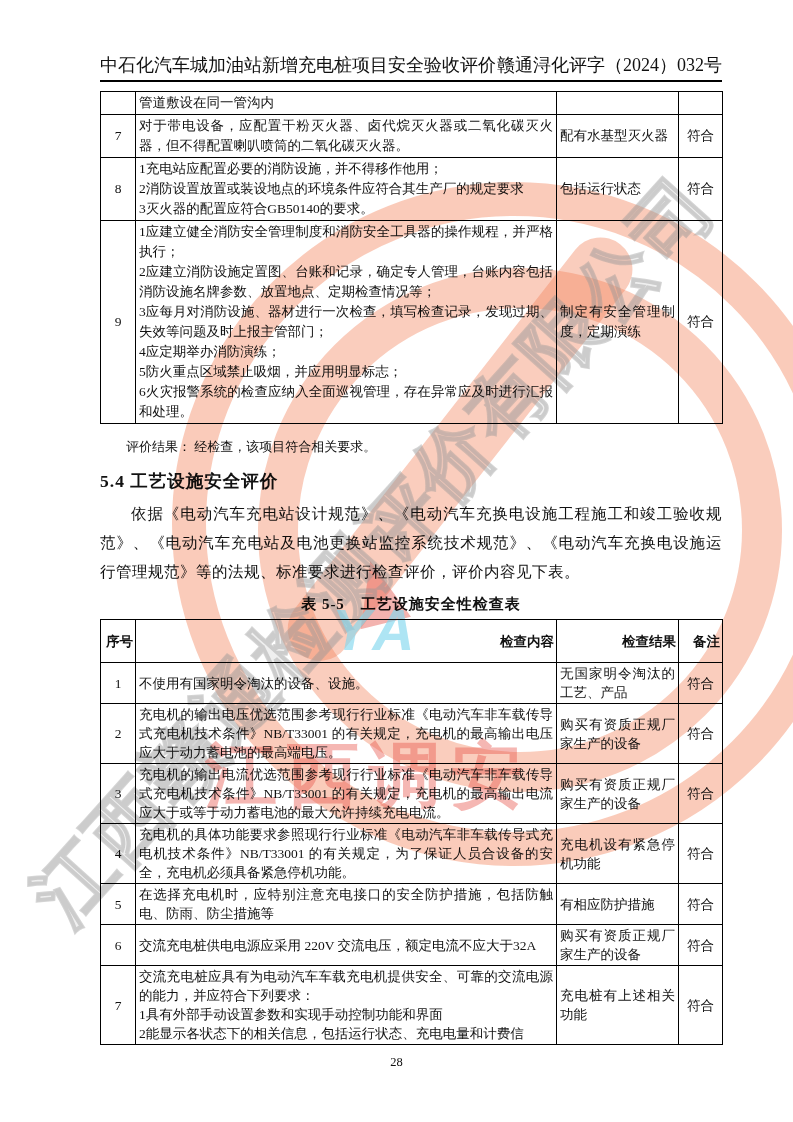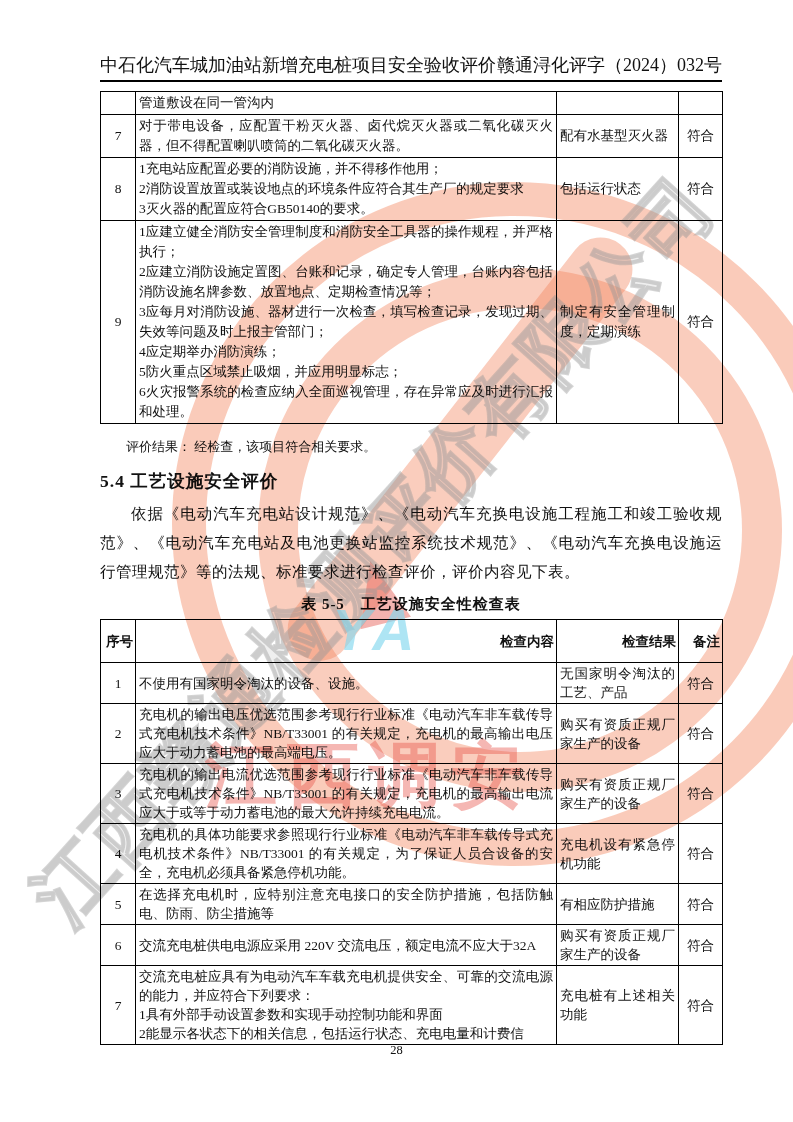--- a/index.html
+++ b/index.html
@@ -63,21 +63,21 @@
     text-align:justify;text-indent:2em;
     letter-spacing:0.5px;
   }
   .tcap{
     text-align:center;font-weight:bold;
     font-size:15px;line-height:24px;
     margin:2px 0 3px 0;
     letter-spacing:1px;
   }
   .pageno{
-    position:absolute;left:0;bottom:64px;width:100%;
+    position:absolute;left:0;bottom:52px;width:100%;
     text-align:center;font-size:12.5px;z-index:1;
   }
   
   .wm{position:absolute;inset:0;z-index:2;pointer-events:none;mix-blend-mode:multiply;}
   .wm-ring{position:absolute;border-radius:50%;}
   .wm-ring.outer{left:172px;top:182px;width:616px;height:616px;border:34px solid rgba(242,130,90,0.42);}
   .wm-ring.inner{left:258px;top:268px;width:444px;height:444px;border:40px solid rgba(242,130,90,0.40);}
   .wm-band{
     position:absolute;left:300px;top:622px;width:520px;height:64px;
     background:rgba(242,130,90,0.40);border-radius:40px;

